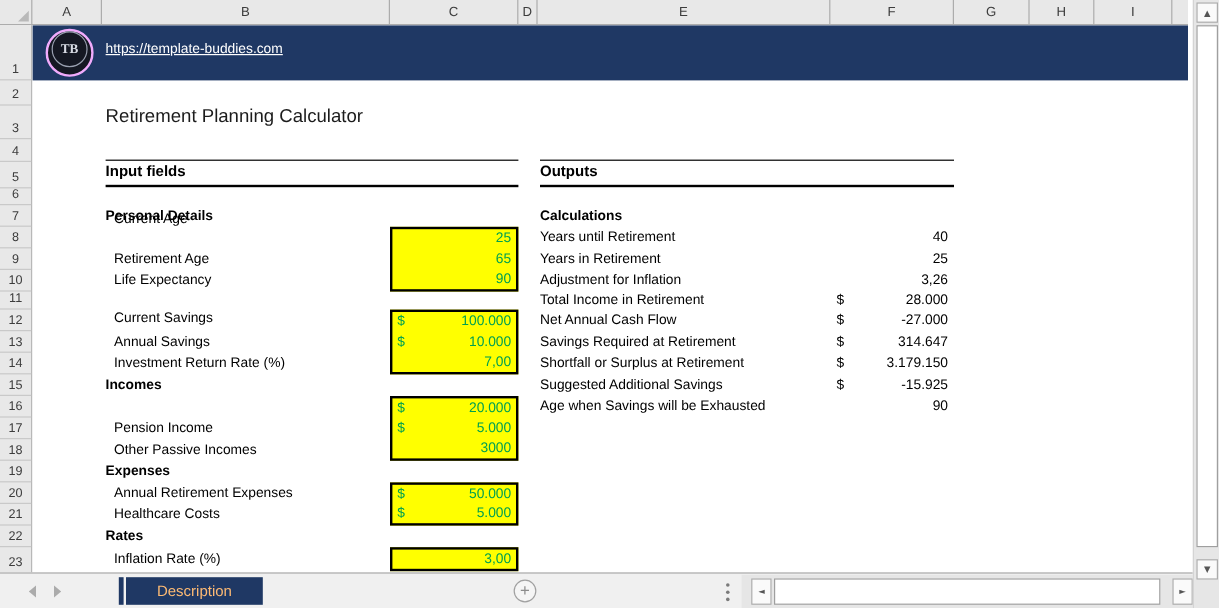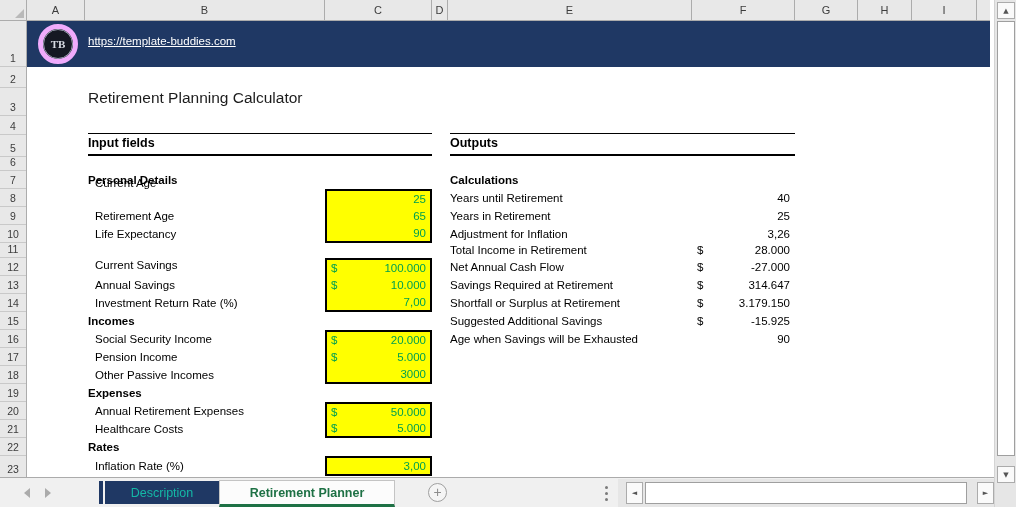--- a/index.html
+++ b/index.html
@@ -15,42 +15,42 @@
   .tri{position:absolute;right:2px;bottom:2px;width:0;height:0;border-left:9px solid transparent;border-bottom:9px solid #B9B9B9}
   .ch{height:100%;border-right:1px solid #ACACAC;display:flex;align-items:center;justify-content:center;font-size:11px;color:#3c3c3c}
 
   
   .rowhdr{position:absolute;left:0;top:21px;width:27px;height:456px;background:#E8E8E8;border-right:1px solid #ACACAC}
   .rh{display:flex;align-items:flex-end;justify-content:center;border-bottom:1px solid #C9C9C9;font-size:10.5px;color:#3c3c3c;padding-bottom:2px}
 
   
   .grid{position:absolute;left:27px;top:21px;width:963px;height:456px;background:#fff;overflow:hidden}
   .band{position:absolute;left:0;top:0;width:963px;height:46px;background:var(--navy)}
-  .logo{position:absolute;left:11px;top:3px;width:40px;height:40px;border-radius:50%;background:#151823;border:5px solid #f0abfc;display:flex;align-items:center;justify-content:center}
+  .logo{position:absolute;left:11px;top:3px;width:40px;height:40px;border-radius:50%;background:#151823;border:2px solid #f0abfc;display:flex;justify-content:center}
   .logo-ring{width:30px;height:30px;border-radius:50%;border:1px solid #99A0B0;display:flex;align-items:center;justify-content:center;font-family:"Liberation Serif",serif;font-weight:bold;font-size:11px;color:#D8DBE4}
   .url{position:absolute;left:61px;top:14px;color:#fff;font-size:11.5px;text-decoration:underline;cursor:pointer}
   .title{position:absolute;left:61px;top:68px;font-size:15.5px;color:#1c1c1c;white-space:nowrap}
   .sech{position:absolute;top:112px;height:23px;border-top:1px solid #000;border-bottom:2px solid #000;font-weight:bold;font-size:12.5px;color:#000;line-height:19px}
   .lbl{position:absolute;height:18px;line-height:18px;font-size:11.5px;color:#000;white-space:nowrap}
   .b{font-weight:bold}
   .ycell{position:absolute;left:298px;width:107px;background:var(--input-fill);border:2px solid #000;display:flex;flex-direction:column}
   .yrow{flex:1;display:flex;align-items:center;justify-content:space-between;padding:0 4px;font-size:11.5px;color:var(--input-text)}
   .orow{position:absolute;left:423px;width:340px;height:18px;line-height:18px;font-size:11.5px;color:#000}
   .ol{position:absolute;left:0;top:0;white-space:nowrap}
   .oc{position:absolute;left:247px;top:0}
   .ov{position:absolute;right:0;top:0}
 
   
   .strip{position:absolute;left:0;top:477px;width:994px;height:30px;background:#F0F0F0;border-top:1px solid #ABABAB}
   .scrollzone{position:absolute;left:618px;top:1px;width:376px;height:29px;background:#E6E6E6}
   .navl,.navr{position:absolute;top:10px;width:0;height:0;border-top:5px solid transparent;border-bottom:5px solid transparent}
   .navl{left:24px;border-right:6px solid #ABABAB}
   .navr{left:45px;border-left:6px solid #ABABAB}
   .sliver{position:absolute;left:99px;top:3px;width:4px;height:23px;background:var(--navy)}
-  .tabd{position:absolute;left:105px;top:3px;width:114px;height:23px;background:var(--navy);color:#14b8a6;font-size:12.5px;display:flex;align-items:center;justify-content:center;cursor:pointer}
+  .tabd{position:absolute;left:105px;top:3px;width:114px;height:23px;background:var(--navy);color:#fdba74;font-size:12.5px;display:flex;align-items:center;justify-content:center;cursor:pointer}
   .taba{position:absolute;left:219px;top:2px;width:176px;height:27px;background:#FCFCFC;border:1px solid #C4C4C4;border-bottom:3px solid var(--tab-green);color:var(--tab-green);font-weight:bold;font-size:12.5px;display:flex;align-items:center;justify-content:center;cursor:pointer}
   .addbtn{position:absolute;left:428px;top:5px;width:19px;height:19px;border:1px solid #A0A0A0;border-radius:50%;color:#8c8c8c;font-size:14px;line-height:16px;text-align:center;background:#F5F5F5;cursor:pointer}
   .dots{position:absolute;left:605px;top:8px}
   .dots i{display:block;width:3px;height:3px;background:#7a7a7a;border-radius:50%;margin-bottom:3px}
   .sbox{position:absolute;background:#FAFAFA;border:1px solid #ABABAB;display:flex;align-items:center;justify-content:center;font-family:"DejaVu Sans",sans-serif;font-size:7px;color:#555;cursor:pointer}
   .hthumb{position:absolute;left:645px;top:4px;width:322px;height:22px;background:#FFF;border:1px solid #9F9F9F;cursor:pointer}
 
   
   .vsb{position:absolute;left:994px;top:0;width:22px;height:507px;background:#E6E6E6;border-left:1px solid #D4D4D4}
   .vthumb{position:absolute;left:2px;top:21px;width:18px;height:435px;background:#FFF;border:1px solid #9F9F9F;cursor:pointer}
@@ -116,21 +116,20 @@
     <div class="sech" style="left:423px;width:345px">Outputs</div>
 
     <div class="lbl b" style="left:61px;top:150px">Personal Details</div>
     <div class="lbl" style="left:68px;top:153px">Current Age</div>
     <div class="lbl" style="left:68px;top:186px">Retirement Age</div>
     <div class="lbl" style="left:68px;top:204px">Life Expectancy</div>
     <div class="lbl" style="left:68px;top:235px">Current Savings</div>
     <div class="lbl" style="left:68px;top:255px">Annual Savings</div>
     <div class="lbl" style="left:68px;top:273px">Investment Return Rate (%)</div>
     <div class="lbl b" style="left:61px;top:291px">Incomes</div>
-    <div class="lbl" style="left:68px;top:309px">Social Security Income</div>
     <div class="lbl" style="left:68px;top:327px">Pension Income</div>
     <div class="lbl" style="left:68px;top:345px">Other Passive Incomes</div>
     <div class="lbl b" style="left:61px;top:363px">Expenses</div>
     <div class="lbl" style="left:68px;top:381px">Annual Retirement Expenses</div>
     <div class="lbl" style="left:68px;top:399px">Healthcare Costs</div>
     <div class="lbl b" style="left:61px;top:417px">Rates</div>
     <div class="lbl" style="left:68px;top:435px;height:20px;line-height:20px">Inflation Rate (%)</div>
 
     <div class="ycell" style="top:168px;height:54px">
       <div class="yrow">
@@ -238,21 +237,20 @@
         <span class="ov">90</span>
       </div>
   </div>
 
   <div class="strip">
     <div class="scrollzone"></div>
     <div class="navl"></div>
     <div class="navr"></div>
     <div class="sliver"></div>
     <div class="tabd">Description</div>
-    <div class="taba">Retirement Planner</div>
     <div class="addbtn">+</div>
     <div class="dots">
         <i></i>
         <i></i>
         <i></i>
       </div>
     <div class="sbox" style="left:626px;top:4px;width:17px;height:22px">◄</div>
     <div class="hthumb"></div>
     <div class="sbox" style="left:977px;top:4px;width:17px;height:22px">►</div>
   </div>

